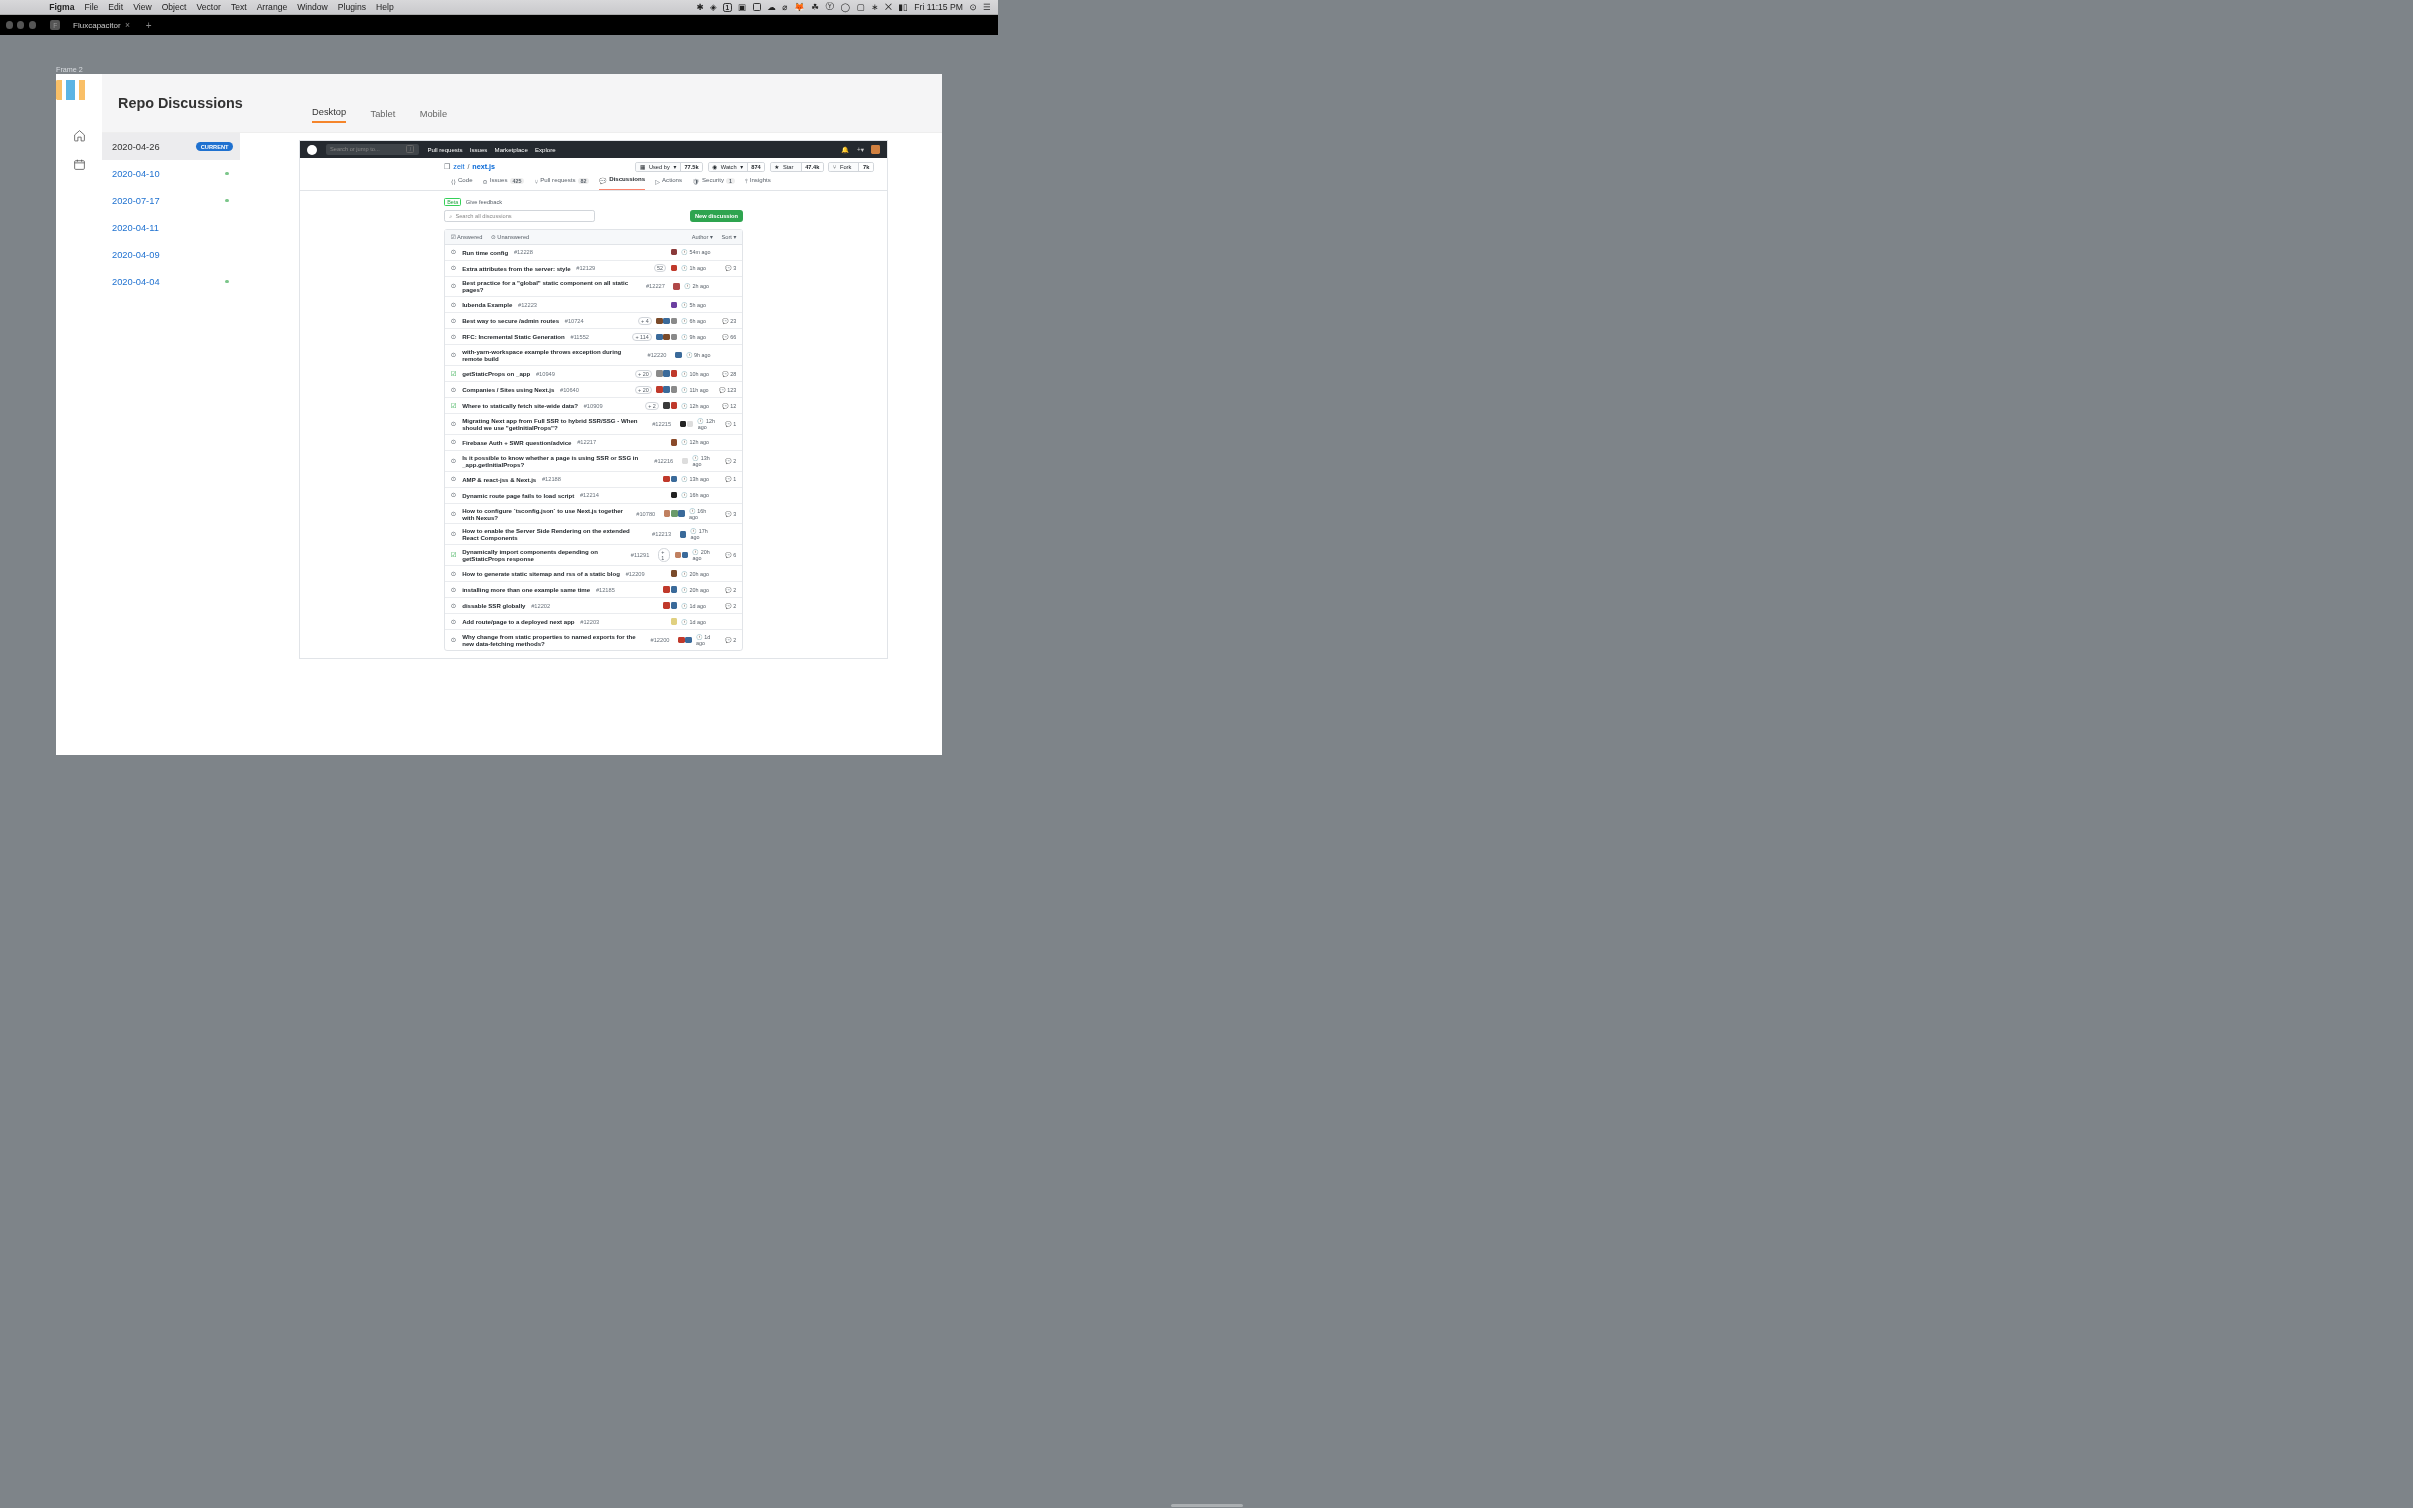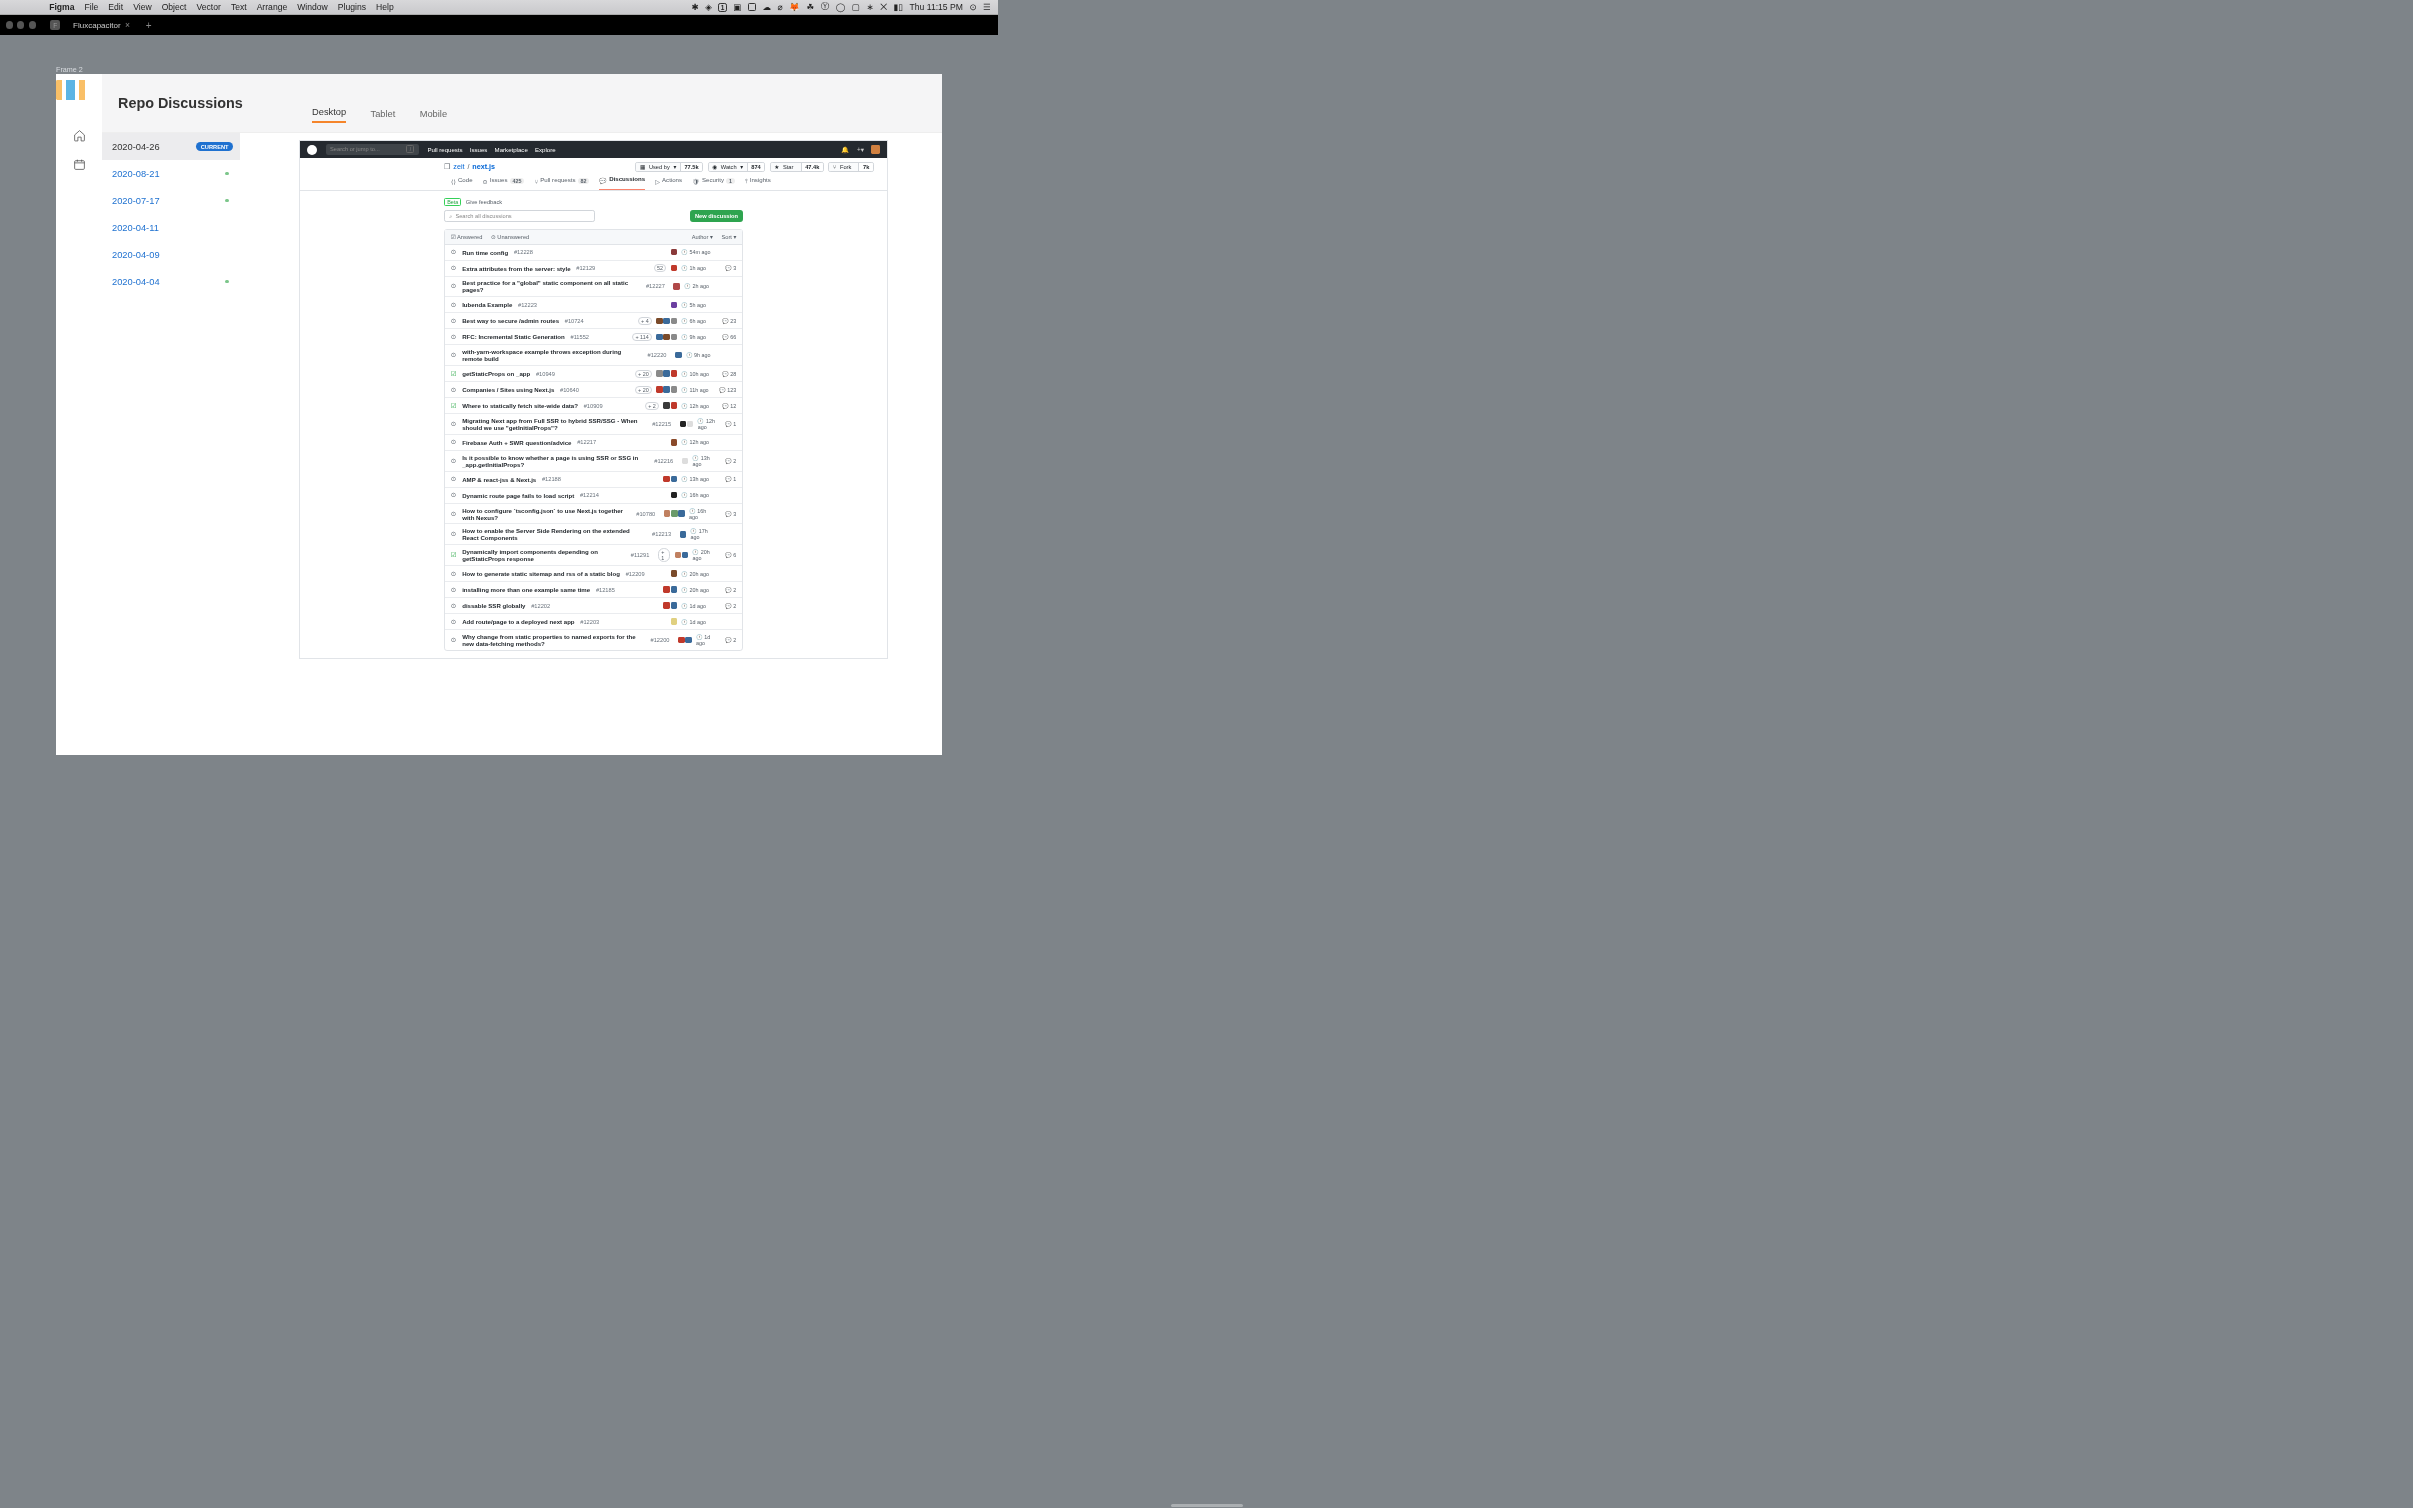--- a/index.html
+++ b/index.html
@@ -123,21 +123,21 @@
     <span>☁</span>
     <span>⌀</span>
     <span>🦊</span>
     <span>☘</span>
     <span>Ⓨ</span>
     <span>◯</span>
     <span>▢</span>
     <span>∗</span>
     <span>⨉</span>
     <span>▮▯</span>
-    <span>Thu 11:15 PM</span>
+    <span>Fri 11:15 PM</span>
     <span>⊙</span>
     <span>☰</span>
   </span>
 </div>
 
 <div class="titlebar">
   <div class="traffic">
       <span></span>
       <span></span>
       <span></span>
@@ -174,21 +174,21 @@
         <span>Mobile</span>
       </div>
     </div>
 
     <div class="datelist">
       <div class="item current">
         <span>2020-04-26</span>
         <span class="badge">CURRENT</span>
       </div>
       <div class="item">
-        <span>2020-08-21</span>
+        <span>2020-04-10</span>
         <span class="dot"></span>
       </div>
       <div class="item">
         <span>2020-07-17</span>
         <span class="dot"></span>
       </div>
       <div class="item">
         <span>2020-04-11</span>
       </div>
       <div class="item">

